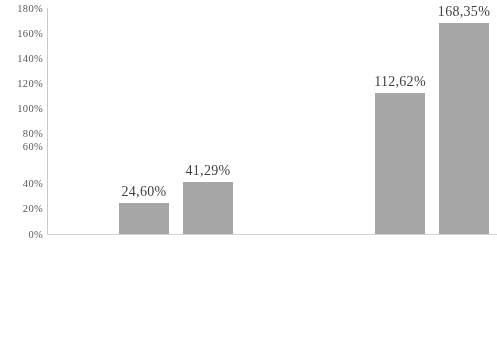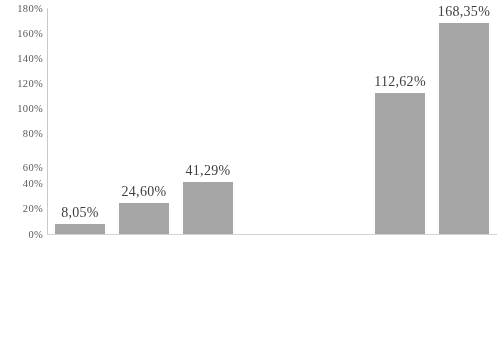--- a/index.html
+++ b/index.html
@@ -110,34 +110,30 @@
 
 <div id="chart-root">
 
   <div id="y-axis-labels">
       <div class="y-tick-label" style="top: 2.5px;">180%</div>
       <div class="y-tick-label" style="top: 27.6111px;">160%</div>
       <div class="y-tick-label" style="top: 52.7222px;">140%</div>
       <div class="y-tick-label" style="top: 77.8333px;">120%</div>
       <div class="y-tick-label" style="top: 102.944px;">100%</div>
       <div class="y-tick-label" style="top: 128.056px;">80%</div>
-      <div class="y-tick-label" style="top: 162px;">60%</div>
+      <div class="y-tick-label" style="top: 141px;">60%</div>
       <div class="y-tick-label" style="top: 178.278px; padding-left: 31px;">40%</div>
       <div class="y-tick-label" style="top: 203.389px;">20%</div>
       <div class="y-tick-label" style="top: 228.5px;">0%</div>
     </div>
 
   <div id="y-axis-line"></div>
   <div id="x-axis-line"></div>
 
   <div id="plot-area">
-      <div class="bar-group" style="left: 7px; width: 50px;">
-        <div class="bar" style="height: 10.1072px; background: rgb(166, 166, 166);"></div>
-        <div class="bar-value" style="bottom: 13.1072px;">8,05%</div>
-      </div>
       <div class="bar-group" style="left: 71px; width: 50px;">
         <div class="bar" style="height: 30.8867px; background: rgb(166, 166, 166);"></div>
         <div class="bar-value" style="bottom: 33.8867px;">24,60%</div>
       </div>
       <div class="bar-group" style="left: 135px; width: 50px;">
         <div class="bar" style="height: 51.8419px; background: rgb(166, 166, 166);"></div>
         <div class="bar-value" style="bottom: 54.8419px;">41,29%</div>
       </div>
       <div class="bar-group" style="left: 327px; width: 50px;">
         <div class="bar" style="height: 141.401px; background: rgb(166, 166, 166);"></div>

